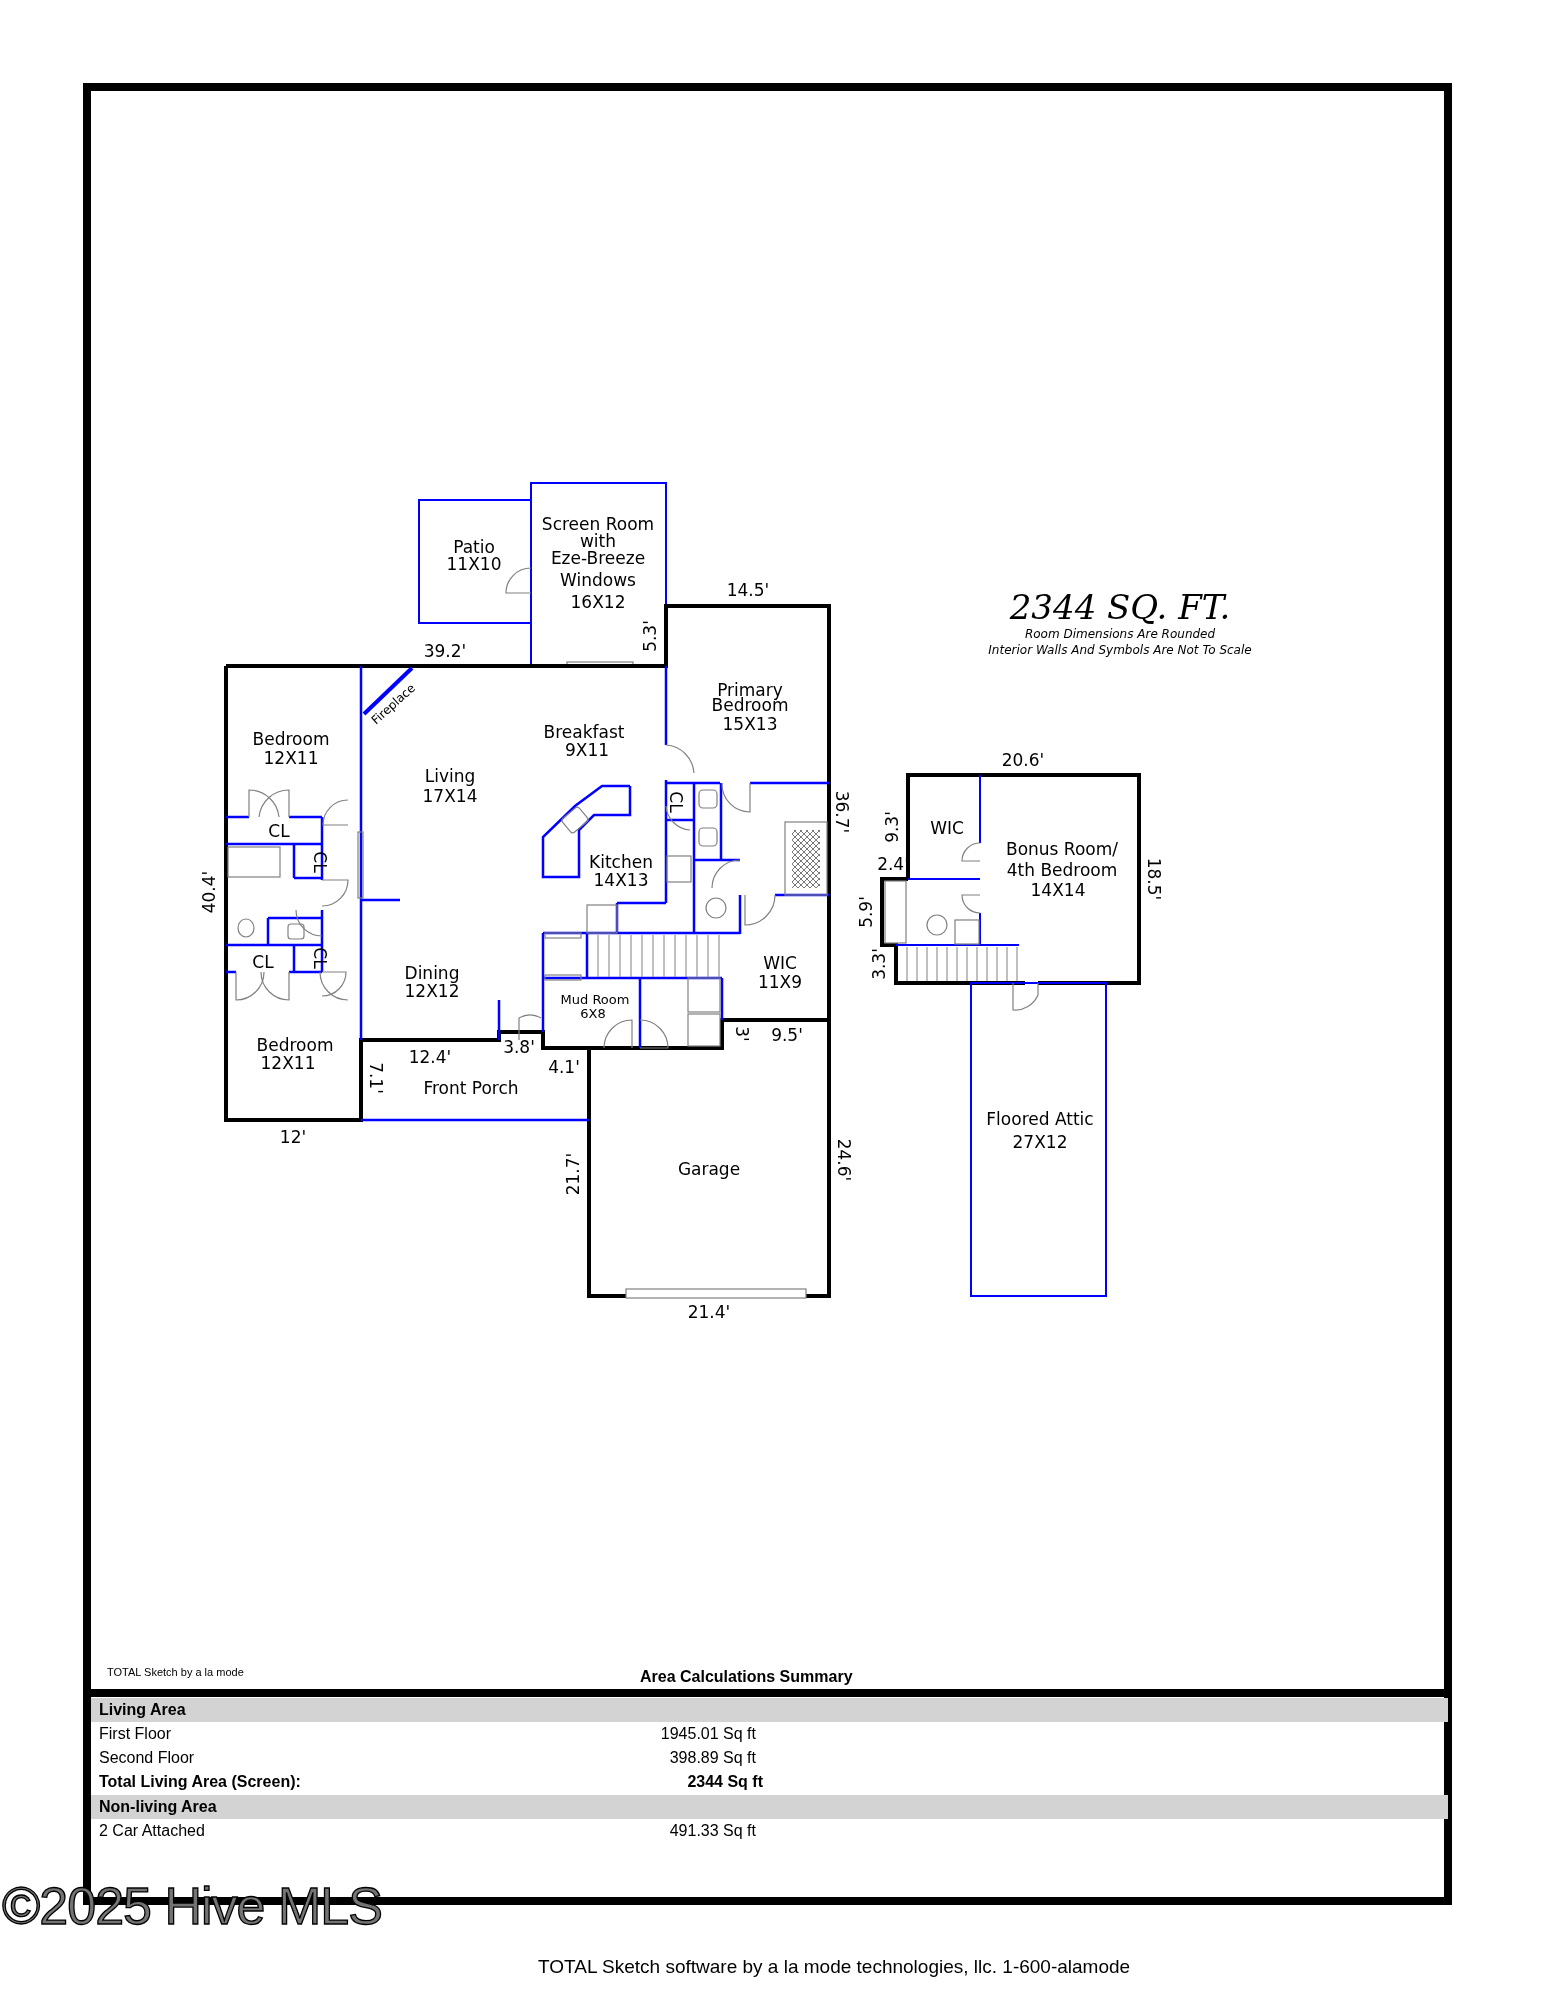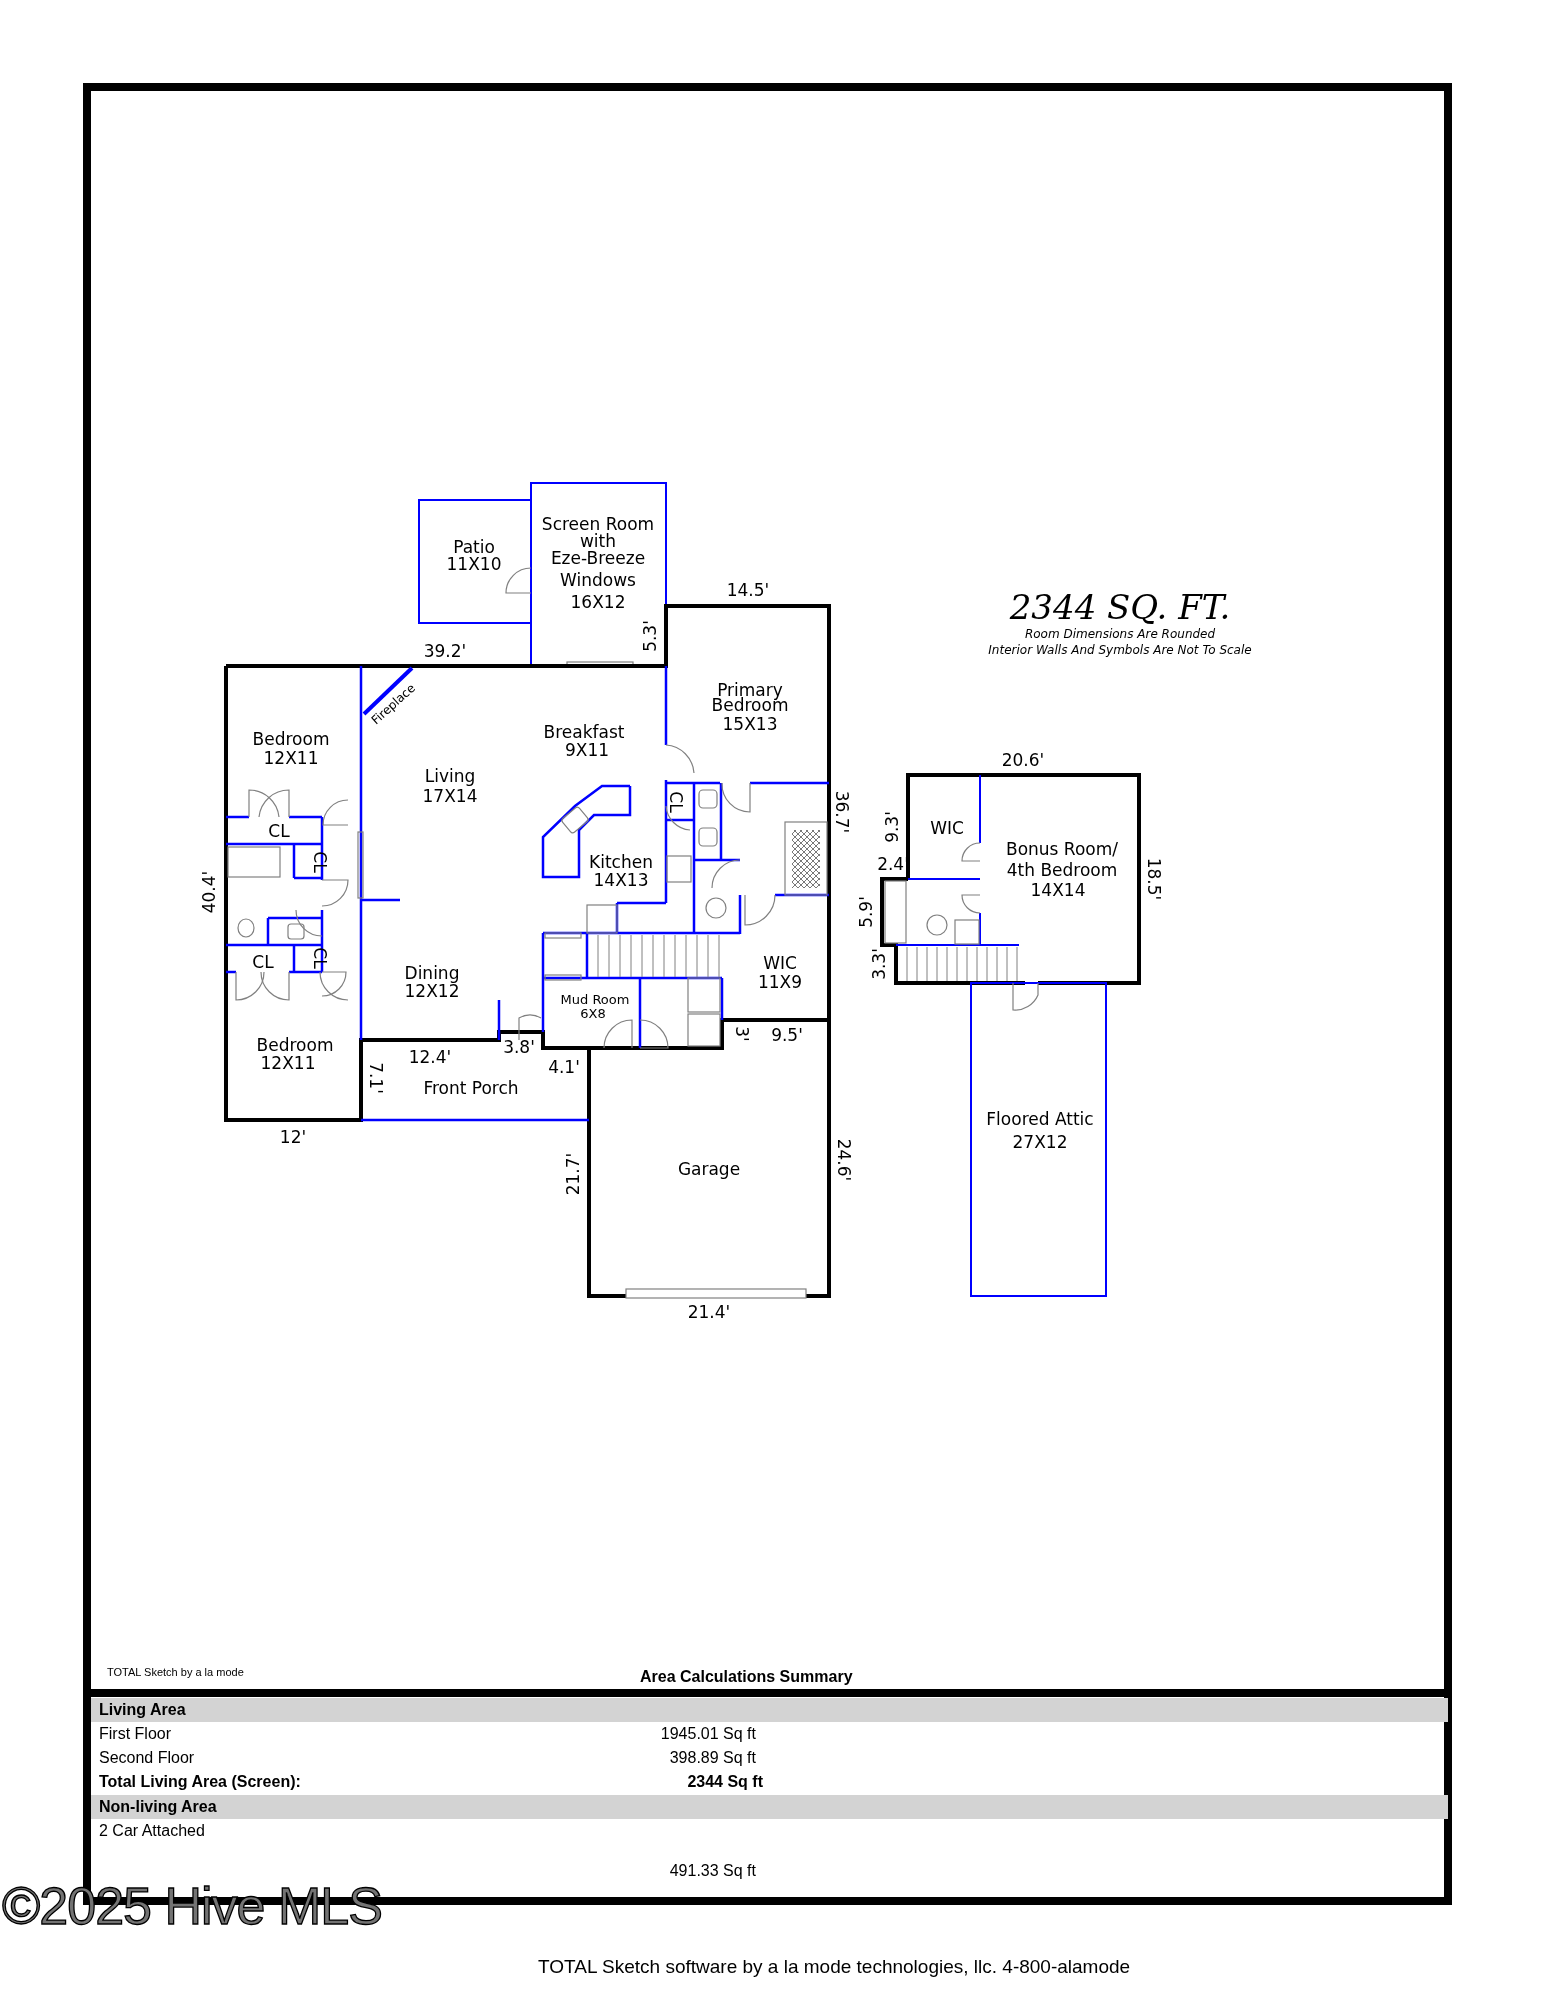--- a/index.html
+++ b/index.html
@@ -268,16 +268,16 @@
 <div class="row bold" style="top:1700px;">Living Area</div>
 <div class="row" style="top:1724px;">First Floor</div>
 <div class="val" style="top:1724px;">1945.01 Sq ft</div>
 <div class="row" style="top:1748px;">Second Floor</div>
 <div class="val" style="top:1748px;">398.89 Sq ft</div>
 <div class="row bold" style="top:1772px;">Total Living Area (Screen):</div>
 <div class="val bold" style="top:1772px;left:551px;text-align:right;width:212px;">2344 Sq ft</div>
 <div class="band" style="top:1795px;"></div>
 <div class="row bold" style="top:1797px;">Non-living Area</div>
 <div class="row" style="top:1821px;">2 Car Attached</div>
-<div class="val" style="top:1821px;margin-top:40px;">491.33 Sq ft</div>
+<div class="val" style="top:1821px;">491.33 Sq ft</div>
 
 <div class="watermark">©2025 Hive MLS</div>
-<div class="footer">TOTAL Sketch software by a la mode technologies, llc. 4-800-alamode</div>
+<div class="footer">TOTAL Sketch software by a la mode technologies, llc. 1-600-alamode</div>
 
 </body></html>

